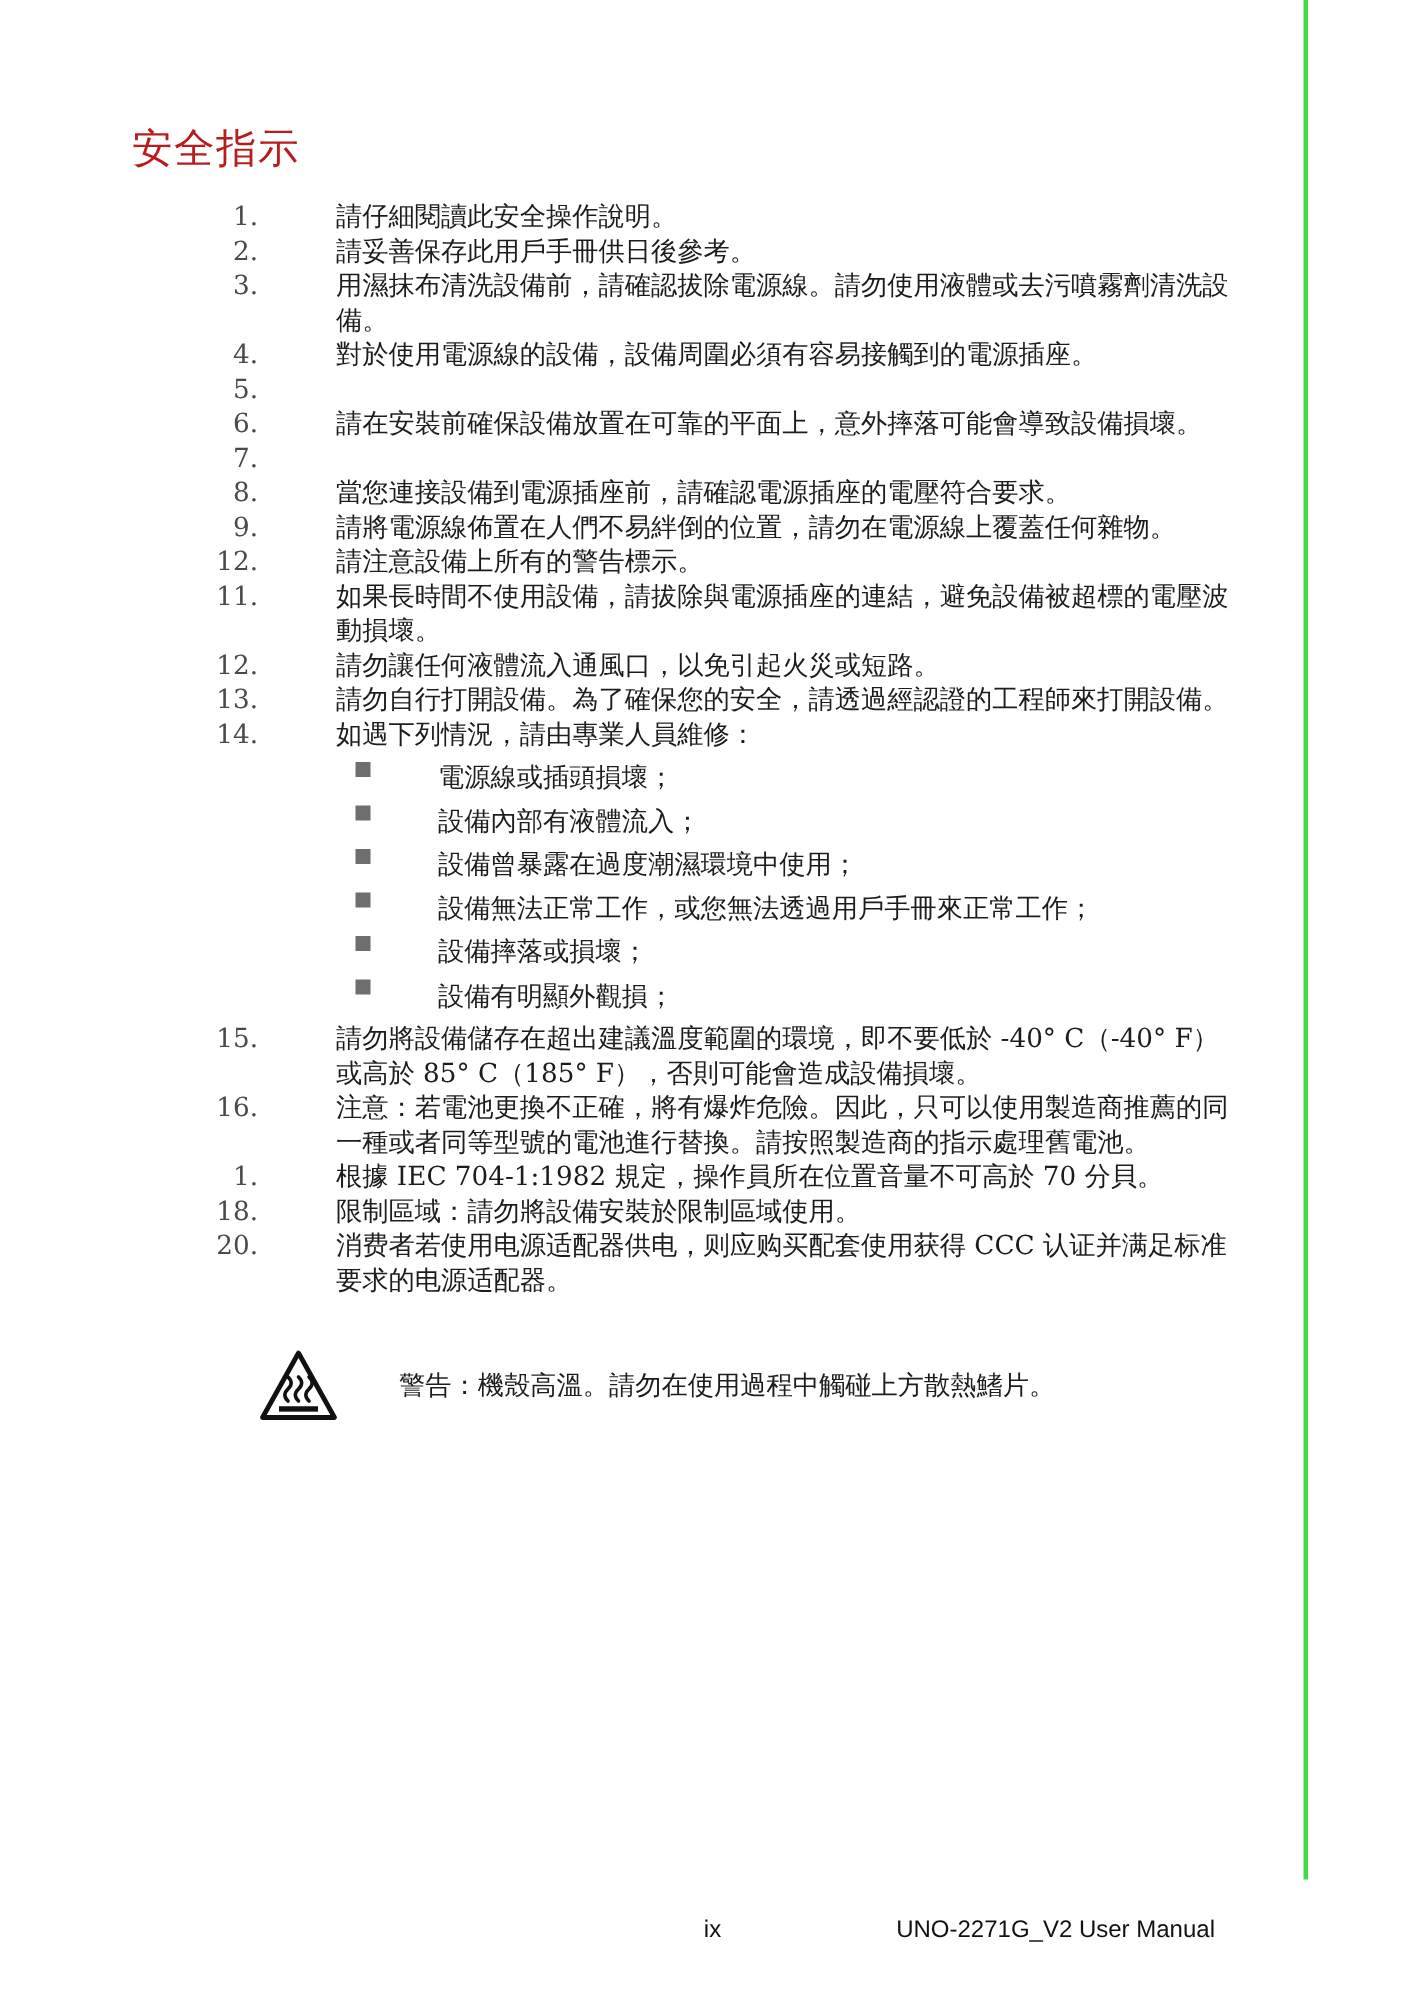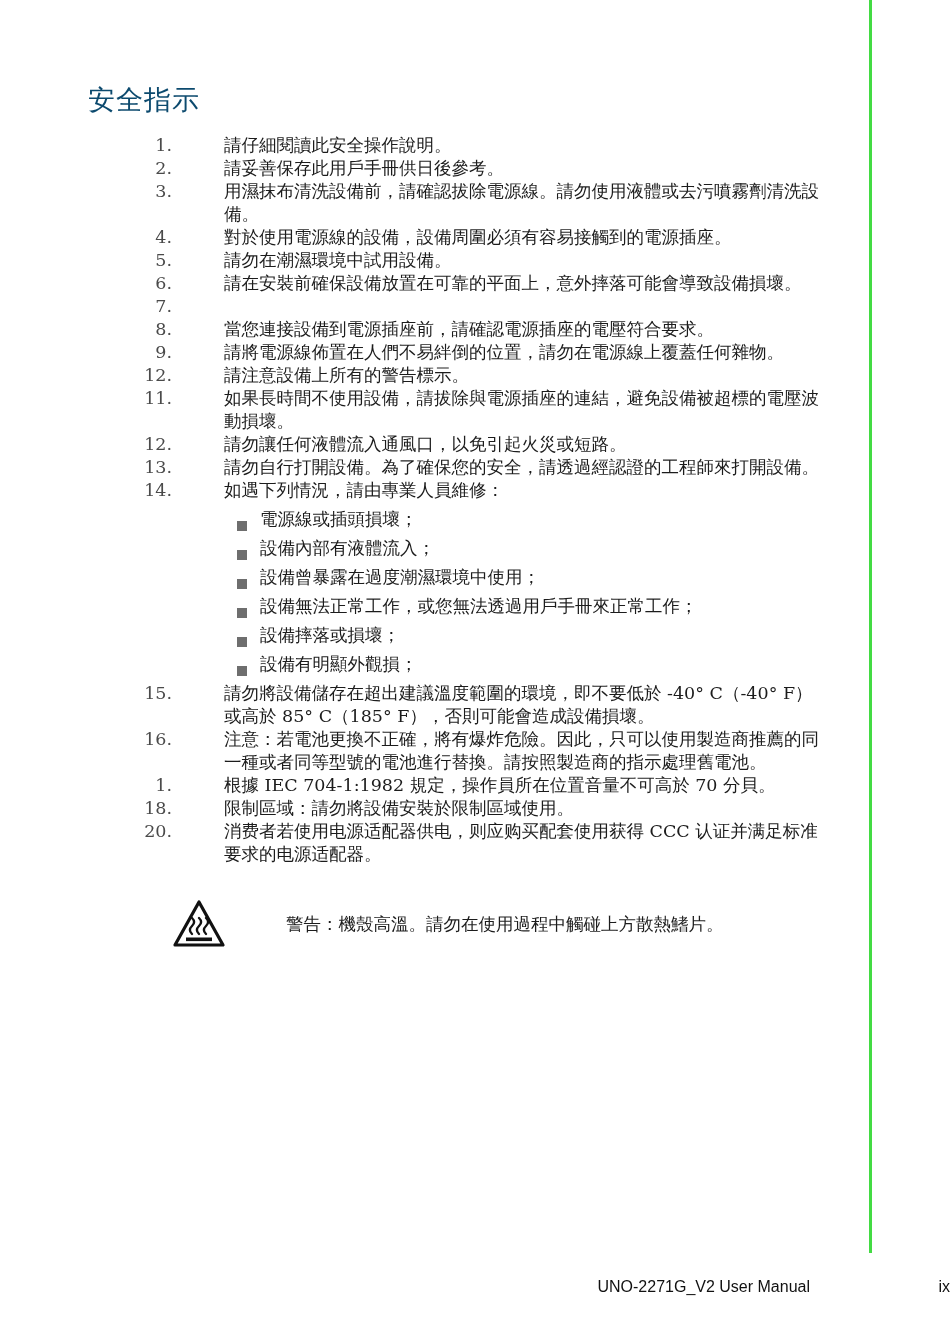--- a/index.html
+++ b/index.html
@@ -21,70 +21,69 @@
     color:#00cc33;font-weight:500;margin:0 0 18px 0;
   }
   .list{font-size:17.5px;line-height:23px;}
   .list-row{display:flex;align-items:flex-start;}
   .num{
     flex:0 0 104px;box-sizing:border-box;padding-right:20px;
     text-align:right;color:#4a4a4a;
   }
   .txt{width:628px;margin-left:32px;}
   .bullets{margin:6px 0 6px 13px;}
-  .bullet-row{display:flex;align-items:flex-end;margin-bottom:6px;}
+  .bullet-row{display:flex;align-items:flex-start;margin-bottom:6px;gap:32px;}
   .bullet-row:last-child{margin-bottom:0;font-family:Liberation Serif, serif;}
   .sq{
     width:10px;height:10px;background:#6e6e6e;flex:none;
     display:inline-block;margin-right:13px;
   }
   .warning{
     display:flex;align-items:center;margin:32px 0 0 84px;
   }
   .warning svg{flex:none;display:block;}
   .warning-text{
-    margin-left:60px;font-size:17.5px;line-height:23px;
+    margin-left:40px;font-size:17.5px;line-height:23px;
   }
   .footer-page-num{
-    position:absolute;top:1278px;left:0;width:950px;text-align:right;
+    position:absolute;top:1278px;left:0;width:950px;text-align:center;
     font-family:"Liberation Sans",sans-serif;font-size:16px;color:#111;
   }
   .footer-manual{
     position:absolute;top:1278px;right:140px;
     font-family:"Liberation Sans",sans-serif;font-size:16px;color:#111;
   }
 </style>
 </head>
 <body>
 
 <div class="accent-line" style="background: rgb(67, 219, 67);"></div>
 
 <div class="content">
-  <h1 class="page-title" style="color: #0c4a6e;">安全指示</h1>
+  <h1 class="page-title" style="color: #b91c1c;">安全指示</h1>
 
   <div class="list">
       <div class="list-row">
         <span class="num">1.</span>
         <div class="txt"><span>請仔細閱讀此安全操作說明。</span></div>
       </div>
       <div class="list-row">
         <span class="num">2.</span>
         <div class="txt"><span>請妥善保存此用戶手冊供日後參考。</span></div>
       </div>
       <div class="list-row">
         <span class="num">3.</span>
         <div class="txt"><span>用濕抹布清洗設備前，請確認拔除電源線。請勿使用液體或去污噴霧劑清洗設備。</span></div>
       </div>
       <div class="list-row">
         <span class="num">4.</span>
         <div class="txt"><span>對於使用電源線的設備，設備周圍必須有容易接觸到的電源插座。</span></div>
       </div>
       <div class="list-row">
         <span class="num">5.</span>
-        <div class="txt"><span>請勿在潮濕環境中試用設備。</span></div>
       </div>
       <div class="list-row">
         <span class="num">6.</span>
         <div class="txt"><span>請在安裝前確保設備放置在可靠的平面上，意外摔落可能會導致設備損壞。</span></div>
       </div>
       <div class="list-row">
         <span class="num">7.</span>
       </div>
       <div class="list-row">
         <span class="num">8.</span>

